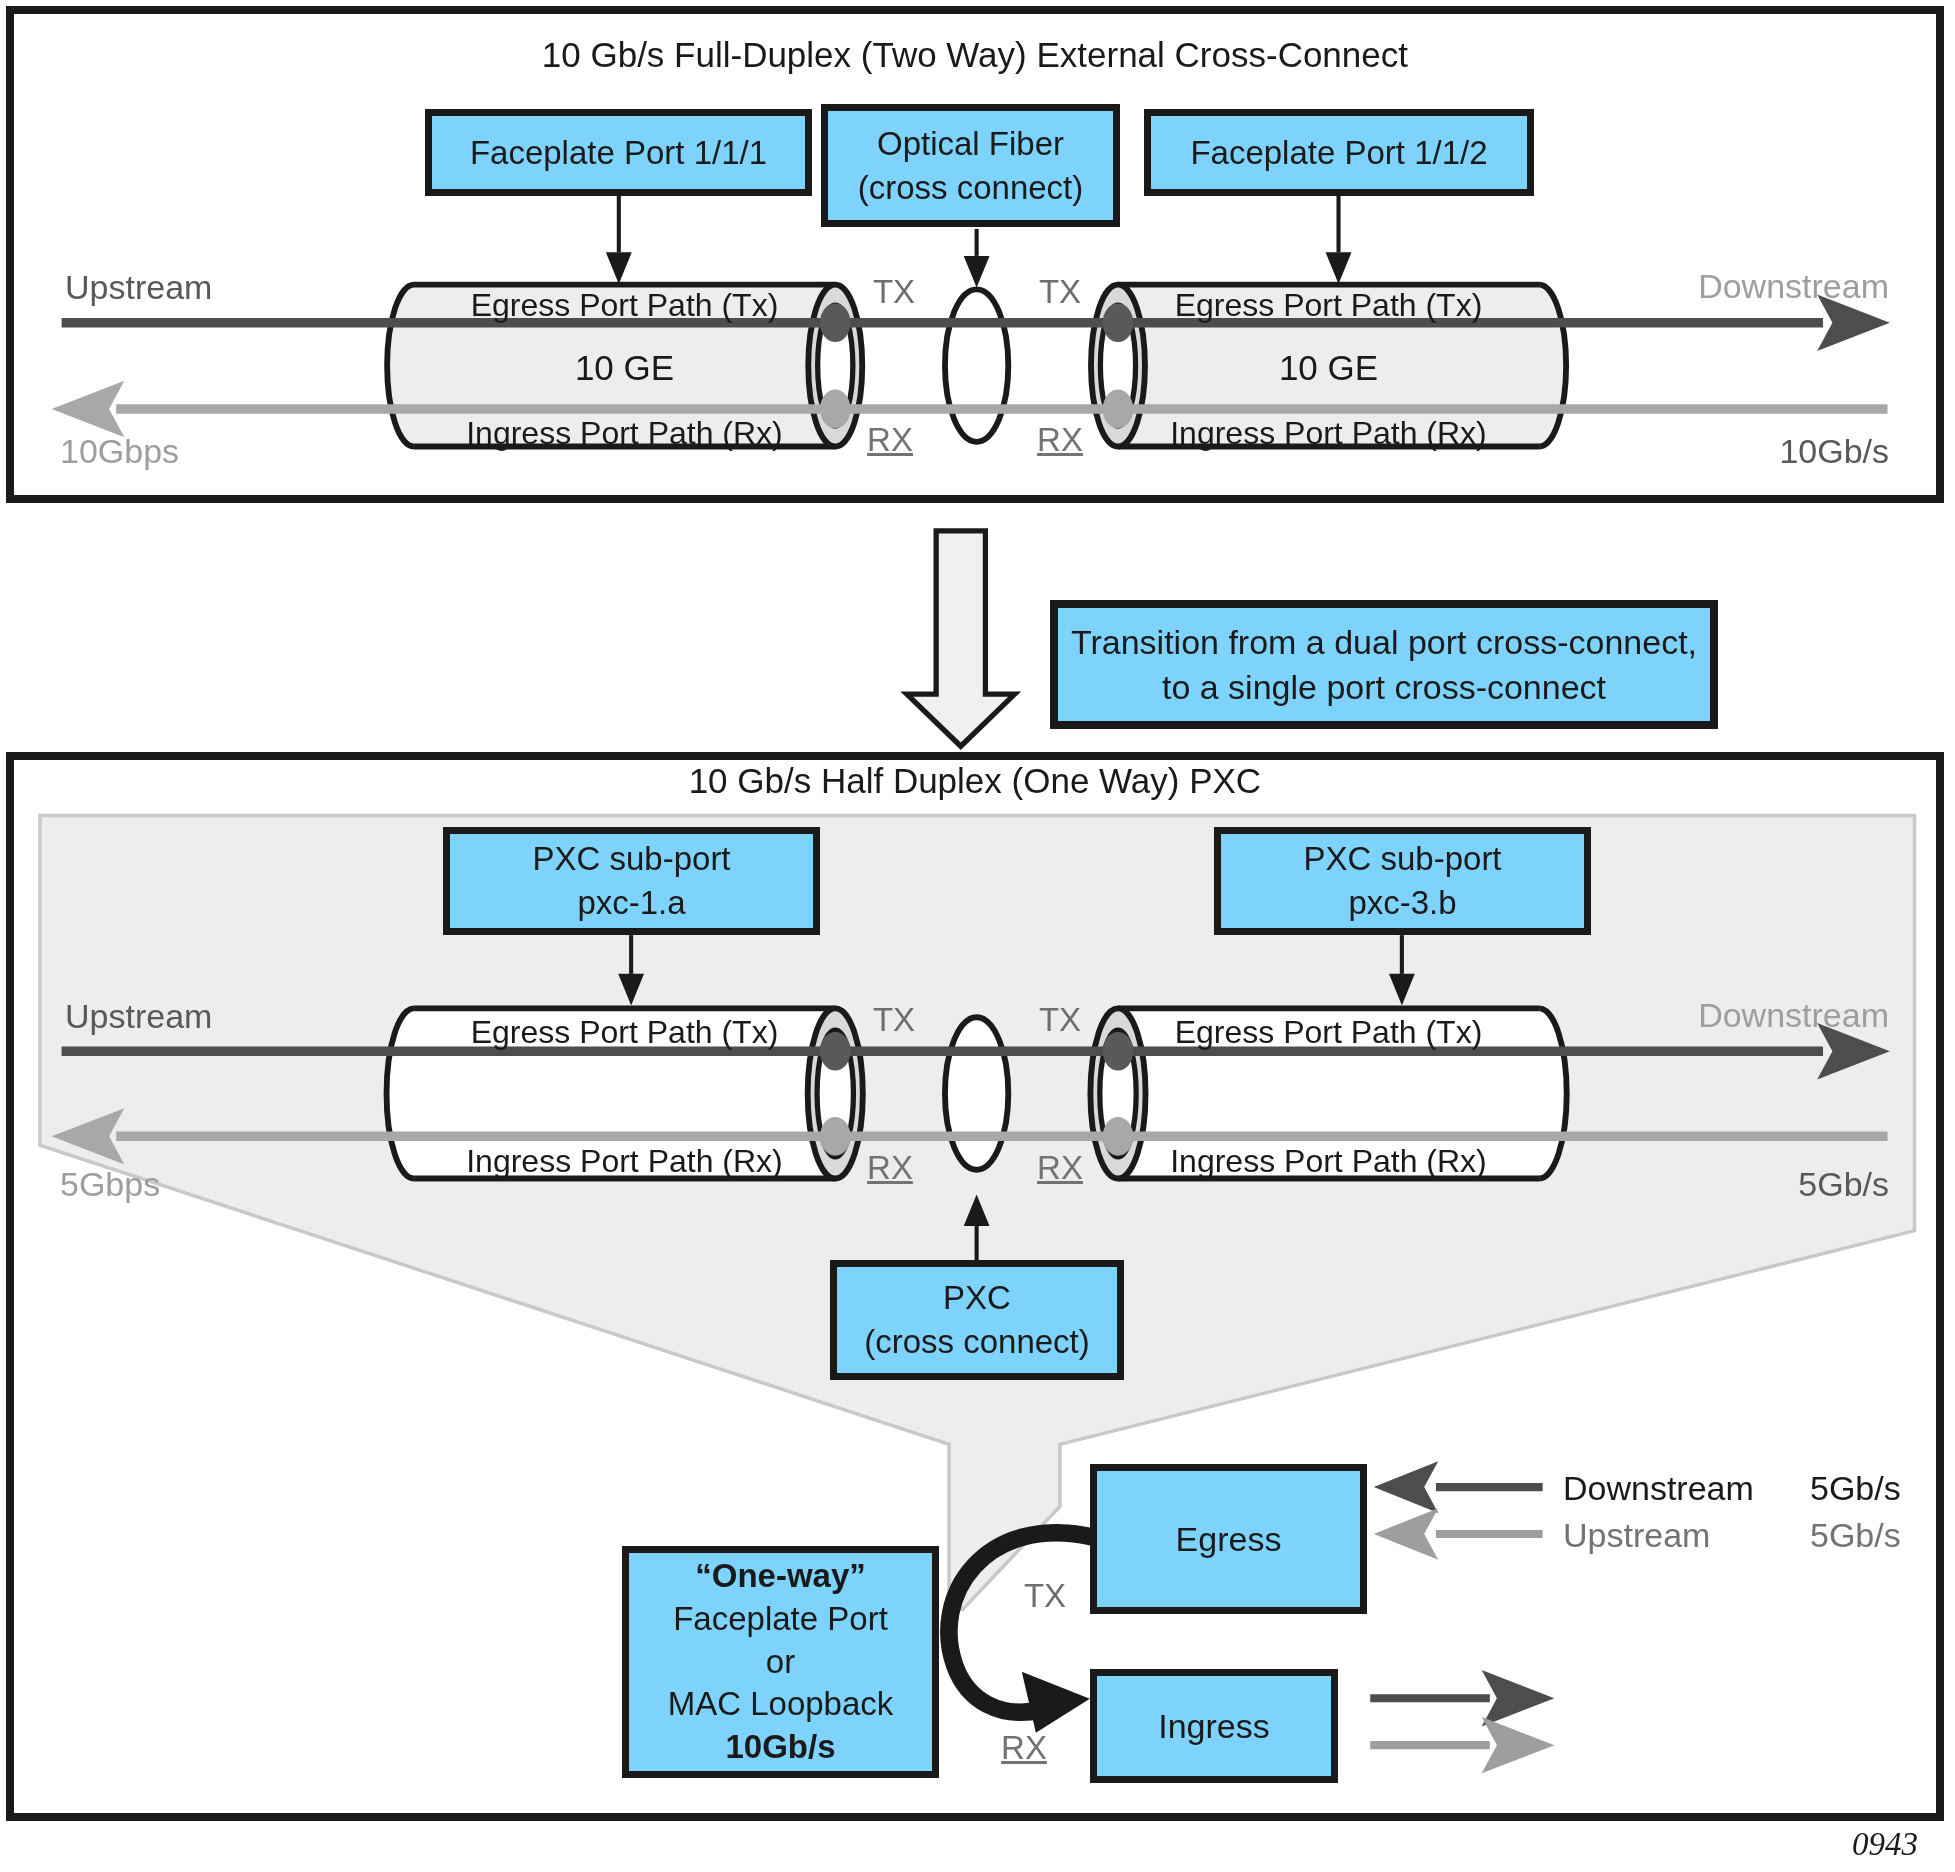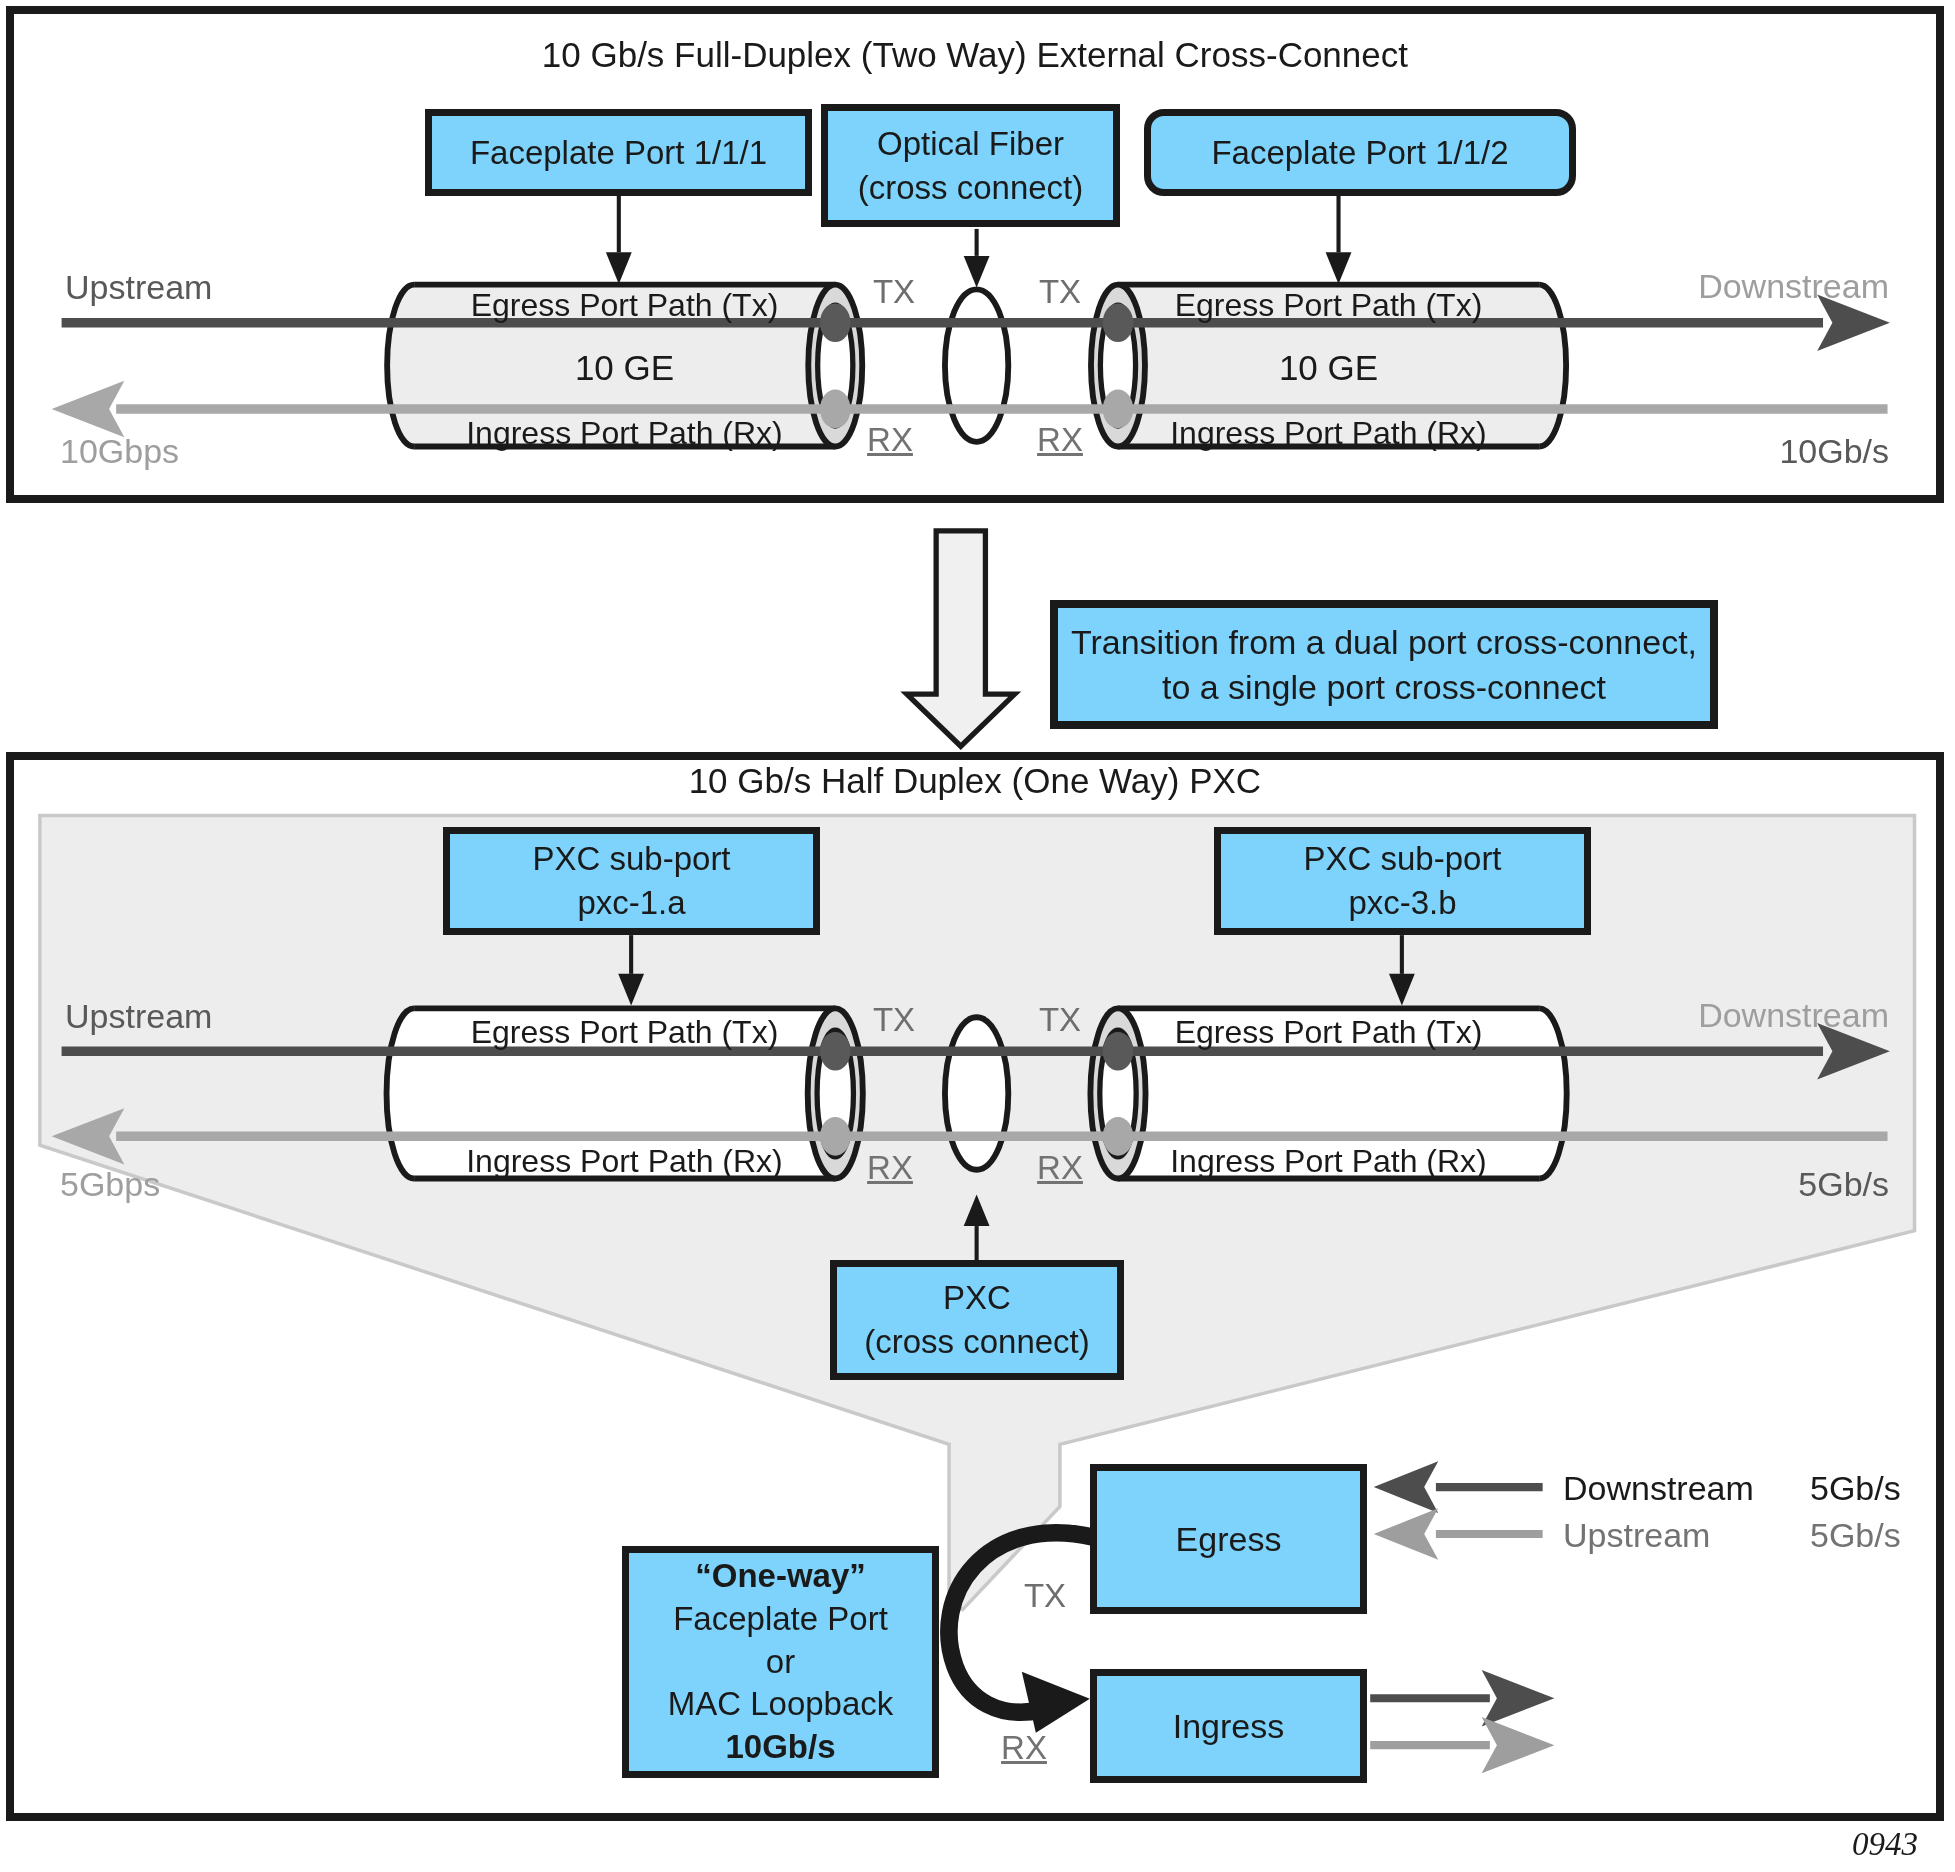--- a/index.html
+++ b/index.html
@@ -157,21 +157,21 @@
 
   <div class="dbox" style="left:425px;top:109px;width:387px;height:87px;">
     <div>Faceplate Port 1/1/1</div>
   </div>
 
   <div class="dbox" style="left:821px;top:104px;width:299px;height:123px;">
     <div>Optical Fiber</div>
     <div>(cross connect)</div>
   </div>
 
-  <div class="dbox" style="left:1144px;top:109px;width:432px;height:87px;border-radius:20px;">
+  <div class="dbox" style="left:1144px;top:109px;width:390px;height:87px;">
     <div>Faceplate Port 1/1/2</div>
   </div>
 
   <div class="side-label dark-t" style="left:65px;top:268px;">Upstream</div>
   <div class="side-label light-t" style="left:60px;top:432px;">10Gbps</div>
   <div class="side-label light-t" style="left:1584px;top:267px;width:305px;text-align:right;">Downstream</div>
   <div class="side-label dark-t" style="left:1701px;top:432px;width:188px;text-align:right;">10Gb/s</div>
 
   <div class="cyl-label" style="left:414px;top:287px;width:421px;">Egress Port Path (Tx)</div>
   <div class="cyl-label" style="left:414px;top:348px;width:421px;font-size:35px;">10 GE</div>
@@ -232,21 +232,21 @@
     <div style="font-weight:bold;">“One-way”</div>
     <div>Faceplate Port</div>
     <div>or</div>
     <div>MAC Loopback</div>
     <div style="font-weight:bold;">10Gb/s</div>
   </div>
 
   <div class="dbox" style="left:1090px;top:1464px;width:277px;height:150px;font-size:34px;">
     <div>Egress</div>
   </div>
-  <div class="dbox" style="left:1090px;top:1669px;width:277px;height:114px;font-size:34px;">
+  <div class="dbox" style="left:1090px;top:1669px;width:248px;height:114px;font-size:34px;">
     <div>Ingress</div>
   </div>
 
   <div class="txrx tx-t" style="left:1010px;top:1577px;">TX</div>
   <div class="txrx rx-t" style="left:989px;top:1729px;">RX</div>
 
   <div class="legend-label" style="left:1563px;top:1469px;color:#1a1a1a;">Downstream</div>
   <div class="legend-label" style="left:1810px;top:1469px;color:#1a1a1a;">5Gb/s</div>
   <div class="legend-label" style="left:1563px;top:1516px;color:#737373;">Upstream</div>
   <div class="legend-label" style="left:1810px;top:1516px;color:#737373;">5Gb/s</div>

